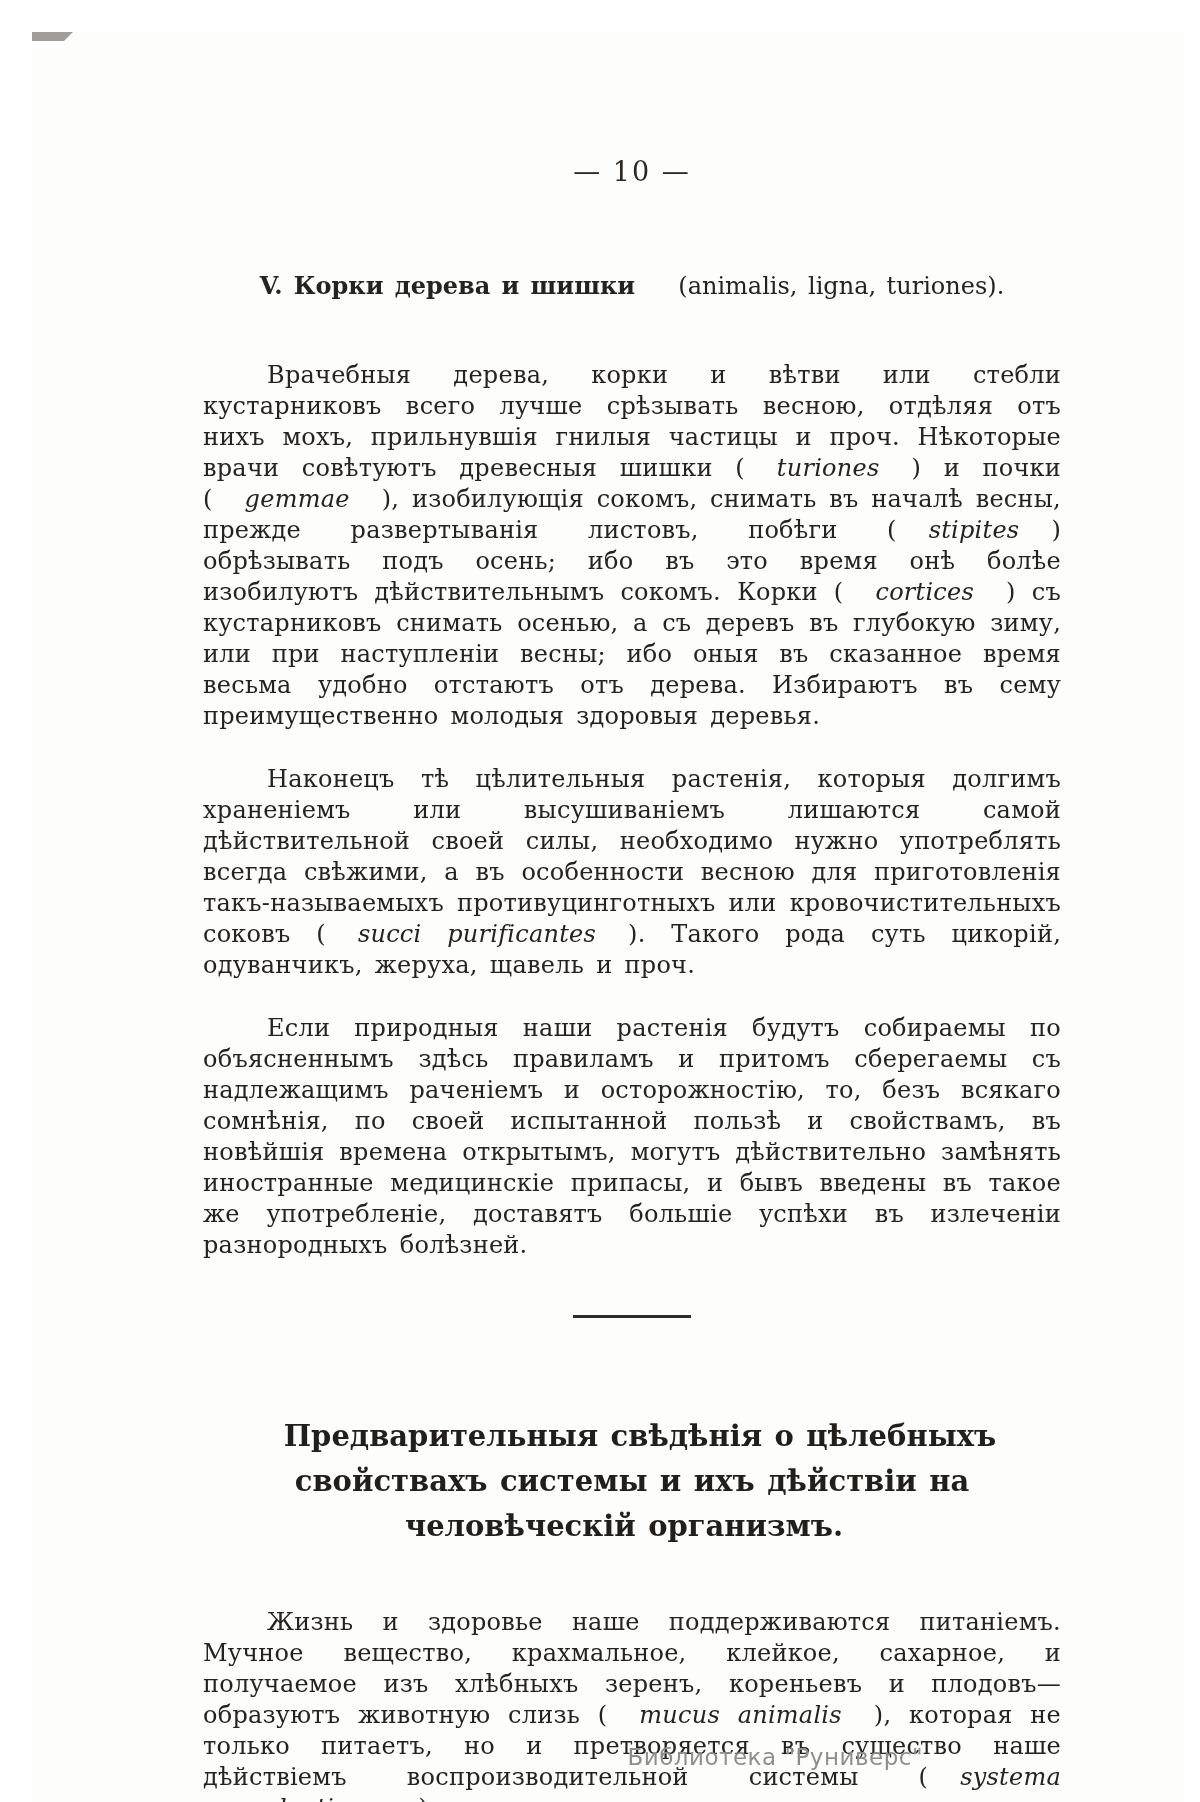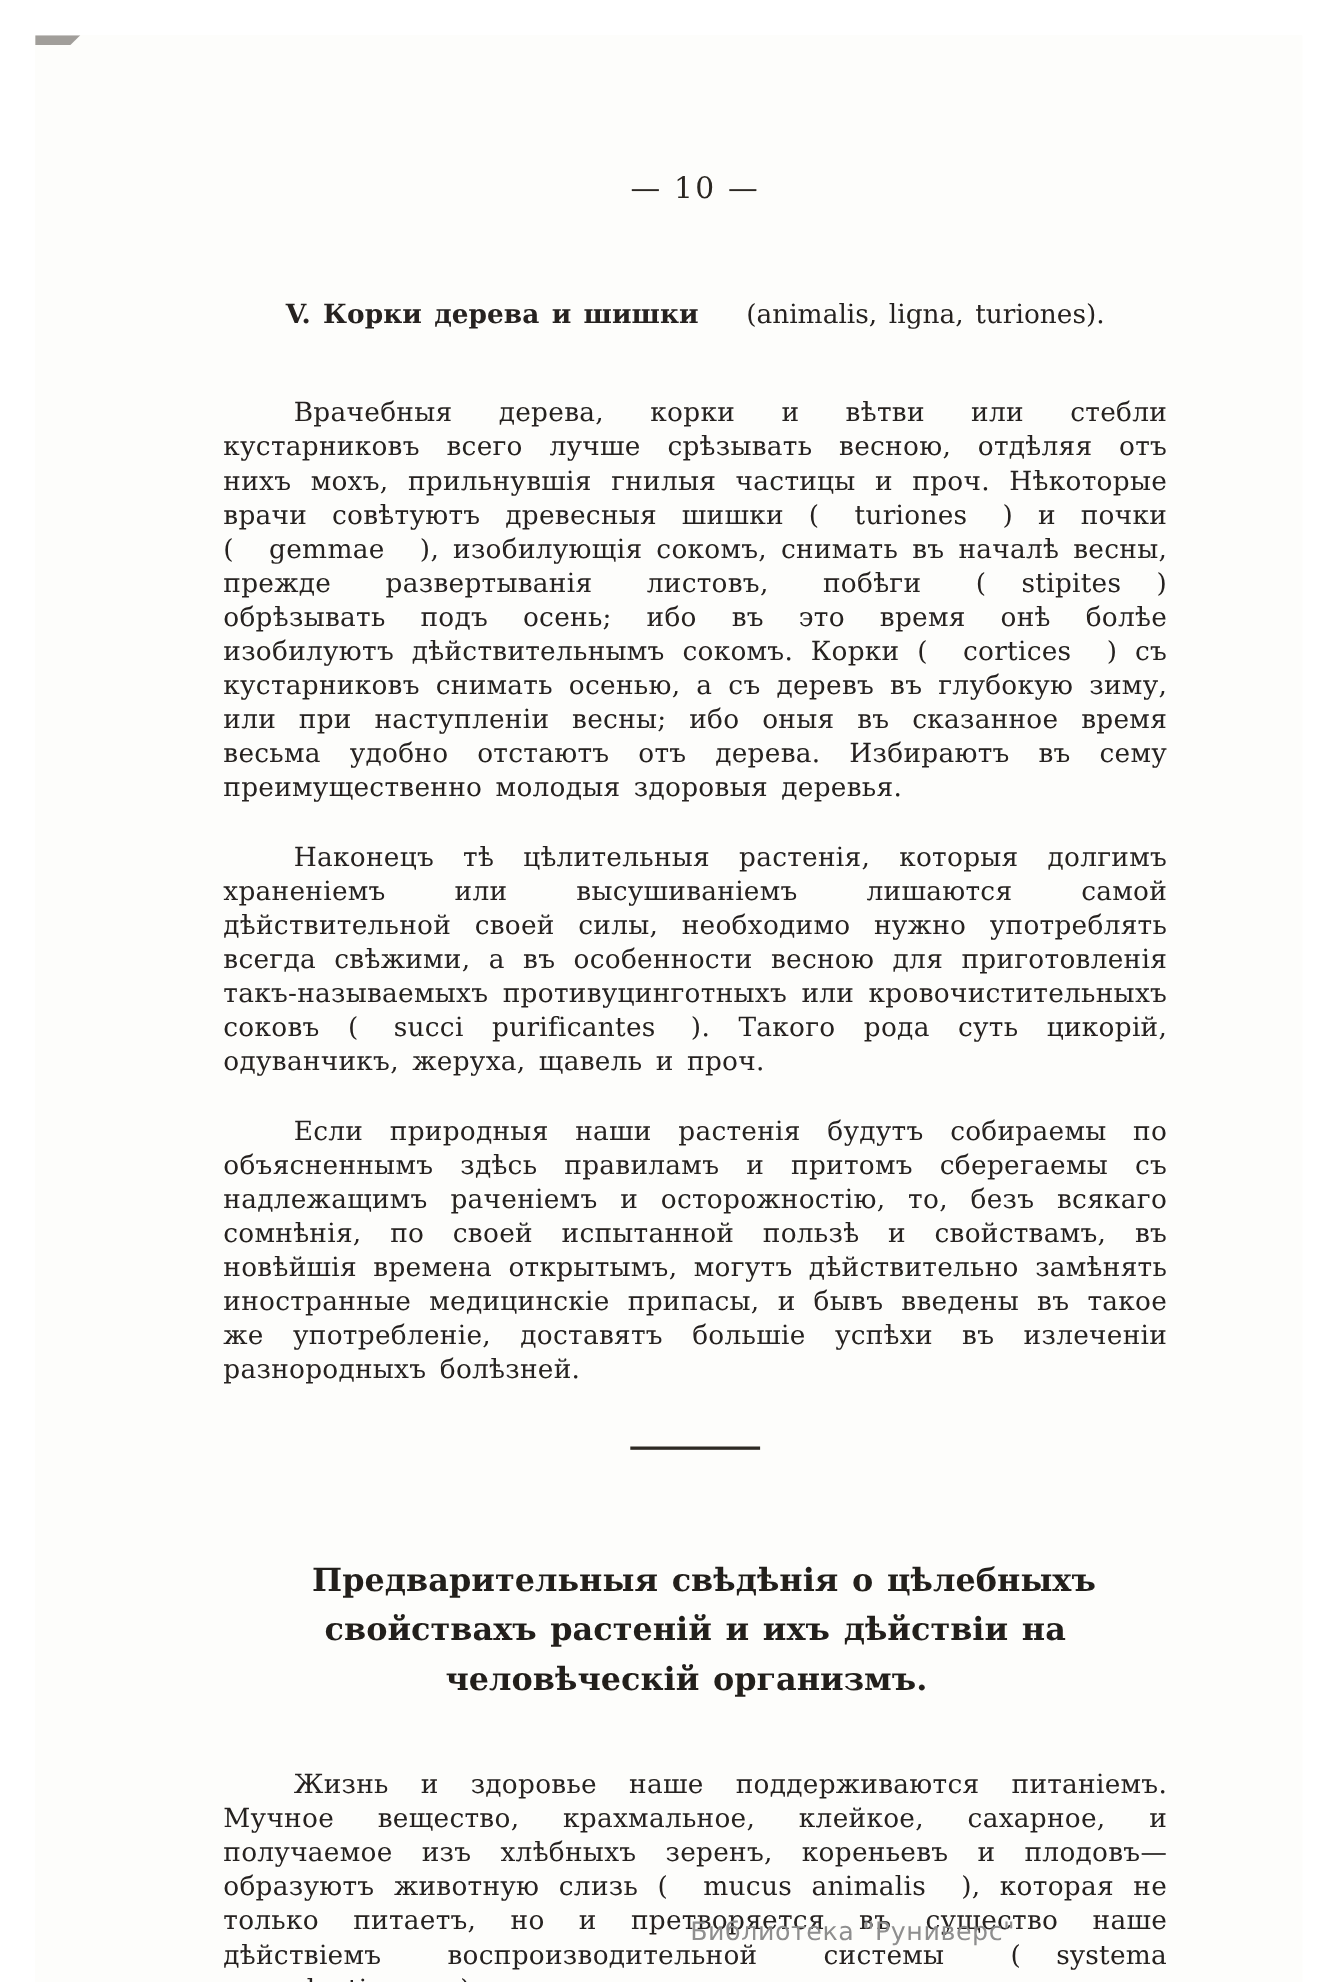--- a/index.html
+++ b/index.html
@@ -58,21 +58,21 @@
   h2.heading {
     font-size: 24px;
     font-weight: normal;
     text-align: center;
     text-indent: 0;
     margin: 24px 0 26px 0;
     word-spacing: 0.12em;
   }
 
   .b  { font-weight: bold; margin-top: 16px; }
-  .it { }
+  .it { font-style: italic; }
 
   .divider {
     width: 118px;
     height: 0;
     border-top: 3px solid #2e2a24;
     margin: 38px auto 48px auto;
   }
 
   h2.section-heading {
     font-size: 29px;
@@ -102,18 +102,18 @@
   <div class="corner-artifact"></div>
 
   <div class="page-number">— 10 —</div>
 
   <div class="text-column">
       <h2 class="heading"><span class="b">V. Корки дерева и шишки </span><span>(animalis, ligna, turiones).</span></h2>
       <p class="paragraph"><span>Врачебныя дерева, корки и вѣтви или стебли кустарниковъ всего лучше срѣзывать весною, отдѣляя отъ нихъ мохъ, прильнувшія гнилыя частицы и проч. Нѣкоторые врачи совѣтуютъ древесныя шишки (</span><span class="it">turiones</span><span>) и почки (</span><span class="it">gemmae</span><span>), изобилующія сокомъ, снимать въ началѣ весны, прежде развертыванія листовъ, побѣги (</span><span class="it">stipites</span><span>) обрѣзывать подъ осень; ибо въ это время онѣ болѣе изобилуютъ дѣйствительнымъ сокомъ. Корки (</span><span class="it">cortices</span><span>) съ кустарниковъ снимать осенью, а съ деревъ въ глубокую зиму, или при наступленіи весны; ибо оныя въ сказанное время весьма удобно отстаютъ отъ дерева. Избираютъ въ сему преимущественно молодыя здоровыя деревья.</span></p>
       <p class="paragraph"><span>Наконецъ тѣ цѣлительныя растенія, которыя долгимъ храненіемъ или высушиваніемъ лишаются самой дѣйствительной своей силы, необходимо нужно употреблять всегда свѣжими, а въ особенности весною для приготовленія такъ-называемыхъ противуцинготныхъ или кровочистительныхъ соковъ (</span><span class="it">succi purificantes</span><span>). Такого рода суть цикорій, одуванчикъ, жеруха, щавель и проч.</span></p>
       <p class="paragraph"><span>Если природныя наши растенія будутъ собираемы по объясненнымъ здѣсь правиламъ и притомъ сберегаемы съ надлежащимъ раченіемъ и осторожностію, то, безъ всякаго сомнѣнія, по своей испытанной пользѣ и свойствамъ, въ новѣйшія времена открытымъ, могутъ дѣйствительно замѣнять иностранные медицинскіе припасы, и бывъ введены въ такое же употребленіе, доставятъ большіе успѣхи въ излеченіи разнородныхъ болѣзней.</span></p>
       <div class="divider"></div>
-      <h2 class="section-heading"><span>Предварительныя свѣдѣнія о цѣлебныхъ свойствахъ растеній и ихъ дѣйствіи на человѣческій организмъ.</span></h2>
+      <h2 class="section-heading"><span>Предварительныя свѣдѣнія о цѣлебныхъ свойствахъ системы и ихъ дѣйствіи на человѣческій организмъ.</span></h2>
       <p class="paragraph"><span>Жизнь и здоровье наше поддерживаются питаніемъ. Мучное вещество, крахмальное, клейкое, сахарное, и получаемое изъ хлѣбныхъ зеренъ, кореньевъ и плодовъ—образуютъ животную слизь (</span><span class="it">mucus animalis</span><span>), которая не только питаетъ, но и претворяется въ существо наше дѣйствіемъ воспроизводительной системы (</span><span class="it">systema reproductivum</span><span>) или органическихъ силъ.</span></p>
     </div>
 
   <div class="watermark">Библиотека "Руниверс"</div>
 </div>
 
 </body></html>

